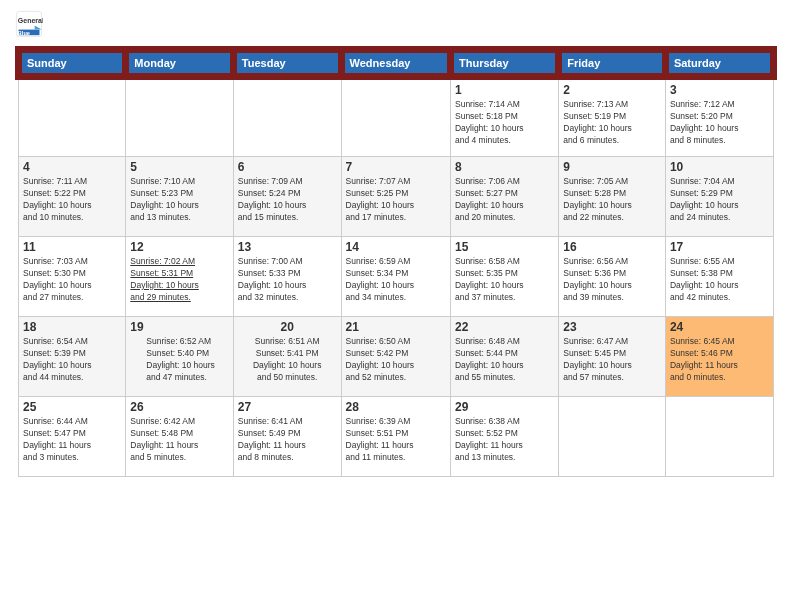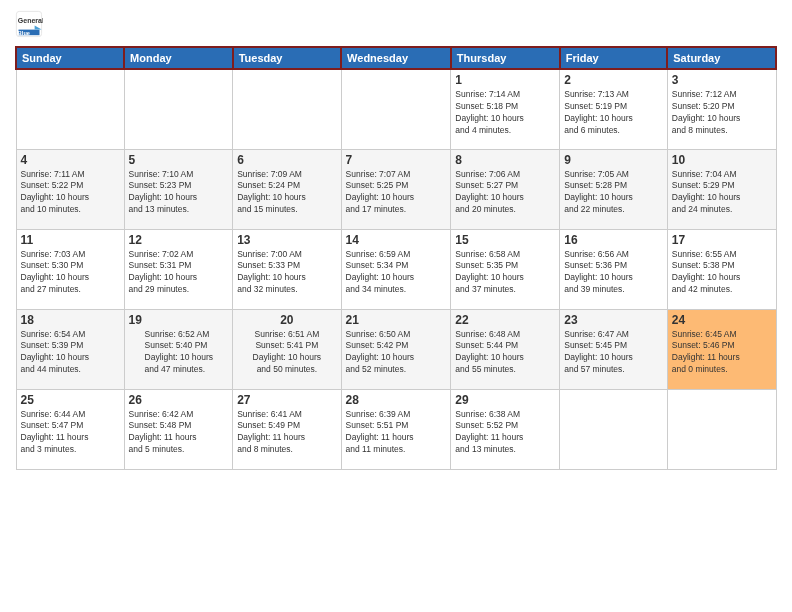--- a/index.html
+++ b/index.html
@@ -47,21 +47,21 @@
       border-collapse: collapse;
       border: 1px solid #ccc;
     }
     .calendar th {
       background-color: #2a6db5;
       color: #fff;
       font-size: 11px;
       font-weight: bold;
       padding: 4px 5px;
       text-align: left;
-      border: 2px solid #7f1d1d;
+      border: 7px solid #7f1d1d;
     }
     .calendar td {
       border: 1px solid #ccc;
       vertical-align: top;
       padding: 3px 4px;
       width: 113px;
       height: 80px;
       font-size: 9px;
       color: #333;
     }
@@ -208,21 +208,21 @@
         <tr>
           <td style="background-color: rgb(255, 255, 255);">
             <span class="day-num">11</span>
             <div class="day-info" style="white-space: pre-line;">Sunrise: 7:03 AM
 Sunset: 5:30 PM
 Daylight: 10 hours
 and 27 minutes.</div>
           </td>
           <td style="background-color: rgb(255, 255, 255);">
             <span class="day-num">12</span>
-            <div class="day-info" style="white-space: pre-line;">Sunrise: 7:02 AM
+            <div class="day-info" style="white-space: pre-line; text-decoration: underline;">Sunrise: 7:02 AM
 Sunset: 5:31 PM
 Daylight: 10 hours
 and 29 minutes.</div>
           </td>
           <td style="background-color: rgb(255, 255, 255);">
             <span class="day-num">13</span>
             <div class="day-info" style="white-space: pre-line;">Sunrise: 7:00 AM
 Sunset: 5:33 PM
 Daylight: 10 hours
 and 32 minutes.</div>

